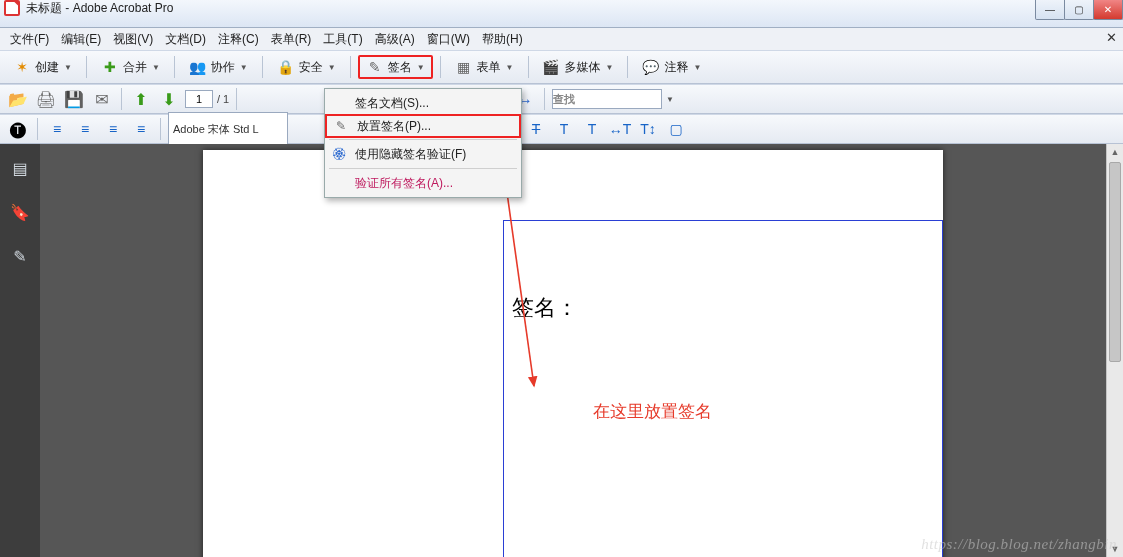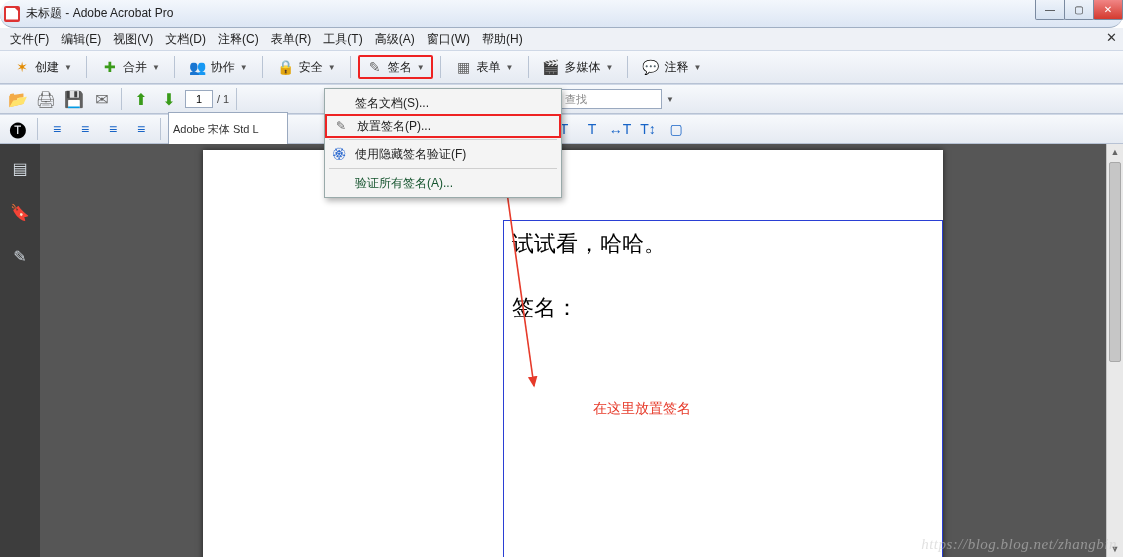--- a/index.html
+++ b/index.html
@@ -1,19 +1,19 @@
 <!DOCTYPE html>
 <html><head>
 <meta charset="utf-8">
 <style>
 * { margin: 0; padding: 0; box-sizing: border-box; font-family: "Microsoft YaHei", "SimSun", Arial, sans-serif; }
 body { width: 1123px; height: 557px; overflow: hidden; background: #fff; position: relative; }
 
 
-.titlebar { height: 28px; background: linear-gradient(#f3f7fc,#dce6f4); border-bottom: 1px solid #a0afc3; display: flex; align-items: center; padding: 0 4px; position: relative; border-radius: 14px; }
+.titlebar { height: 28px; background: linear-gradient(#f3f7fc,#dce6f4); border-bottom: 1px solid #a0afc3; display: flex; padding: 0 4px; position: relative; }
 .titlebar .pdf-icon { width: 16px; height: 16px; background: #d33; border-radius: 2px; margin-right: 6px; position: relative; }
 .titlebar .pdf-icon::after { content: ""; position: absolute; inset: 2px; background: #fff; clip-path: polygon(0 0,70% 0,100% 30%,100% 100%,0 100%); }
 .titlebar .title { font-size: 12px; color: #222; }
 .wincontrols { position: absolute; right: 0; top: 0; display: flex; }
 .wincontrols .btn { width: 30px; height: 20px; border: 1px solid #7a8aa0; border-top: none; margin-left: -1px; background: linear-gradient(#eef3fa,#d6e2f1); display: flex; align-items: center; justify-content: center; font-size: 10px; color: #333; border-radius: 0 0 2px 2px; }
 .wincontrols .btn.close { background: linear-gradient(#f08585,#d43a2f); color: #fff; }
 .app-close { position: absolute; right: 6px; top: 30px; font-size: 13px; color: #333; cursor: pointer; }
 
 
 .menubar { height: 22px; background: #eef1f6; display: flex; align-items: center; padding: 0 4px; font-size: 12px; color: #222; }
@@ -33,43 +33,43 @@
 
 .c-orange { color: #e38b00; }
 .c-green { color: #3a9b1a; }
 .c-blue { color: #2e6bd0; }
 .c-gray { color: #666; }
 .c-yellow { color: #c9a400; }
 
 
 .smallbtn { width: 24px; height: 22px; display: inline-flex; align-items: center; justify-content: center; border: 1px solid transparent; border-radius: 3px; cursor: pointer; }
 .pageinput { width: 28px; height: 18px; text-align: center; font-size: 11px; border: 1px solid #9aa9bf; }
-.findbox { width: 110px; height: 20px; border: 1px solid #9aa9bf; display: flex; align-items: center; padding: 0 12px; font-size: 11px; color: #888; background: #fff; }
+.findbox { width: 110px; height: 20px; border: 1px solid #9aa9bf; display: flex; align-items: center; padding: 0 0; font-size: 11px; color: #888; background: #fff; font-weight: bold; }
 
 
 .fontbox { width: 120px; height: 20px; border: 1px solid #9aa9bf; background: #fff; font-size: 11px; padding: 16px 4px; display: flex; align-items: center; color: #333; }
 .bluei { color: #1864c7; font-size: 14px; }
 
 
-.dropdown { position: absolute; left: 324px; top: 88px; width: 238px; background: #f4f4f4; border: 1px solid #9aa; box-shadow: 2px 3px 6px rgba(0,0,0,0.3); z-index: 50; padding: 2px 0; }
+.dropdown { position: absolute; left: 324px; top: 88px; width: 198px; background: #f4f4f4; border: 1px solid #9aa; box-shadow: 2px 3px 6px rgba(0,0,0,0.3); z-index: 50; padding: 2px 0; }
 .dropdown .ditem { height: 24px; display: flex; align-items: center; font-size: 12px; padding: 0 10px 0 30px; position: relative; color: #222; }
-.dropdown .ditem.disabled { color: #14532d; text-align: center; }
+.dropdown .ditem.disabled { color: #be185d; text-align: center; }
 .dropdown .dsep { height: 1px; background: #cfcfcf; margin: 2px 4px; }
 .dropdown .dicon { position: absolute; left: 6px; width: 16px; text-align: center; font-size: 12px; }
 .dropdown .highlight { border: 2px solid #e22; margin: -1px 0; }
 
 
 .main { display: flex; height: calc(557px - 28px - 22px - 34px - 30px - 30px); position: relative; }
 .leftnav { width: 40px; background: #3d3d3d; display: flex; flex-direction: column; align-items: center; padding-top: 14px; gap: 24px; }
 .leftnav .nicon { width: 20px; height: 20px; color: #cfd6dd; font-size: 16px; display: flex; align-items: center; justify-content: center; }
 .docarea { flex: 1; background: #565656; position: relative; display: flex; justify-content: center; overflow: hidden; }
 .page { margin-top: 6px; width: 740px; height: 800px; background: #fff; box-shadow: 0 0 6px rgba(0,0,0,0.6); position: relative; }
 .sigbox { position: absolute; left: 300px; top: 70px; width: 440px; height: 480px; border: 1px solid #2a3fd4; }
 .doctext { font-family: "SimSun", serif; font-size: 22px; color: #000; }
-.annot { position: absolute; color: #e63a2a; font-size: 14px; font-family: Liberation Mono, monospace; }
+.annot { position: absolute; color: #e63a2a; font-size: 17px; font-family: Liberation Mono, monospace; }
 .scrollbar { width: 17px; background: #e9e9e9; border-left: 1px solid #c4c4c4; position: relative; }
 .scrollbar .thumb { position: absolute; left: 2px; right: 2px; top: 18px; height: 200px; background: #c6c6c6; border: 1px solid #a8a8a8; border-radius: 2px; }
 .scrollbar .arr { position: absolute; left: 0; right: 0; height: 16px; display: flex; align-items: center; justify-content: center; font-size: 9px; color: #666; }
 .scrollbar .arr.up { top: 0; }
 .scrollbar .arr.down { bottom: 0; }
 
 
 .arrow-svg { position: absolute; left: 0; top: 0; pointer-events: none; z-index: 40; }
 
 .watermark { position: absolute; right: 6px; bottom: 4px; font-size: 15px; font-style: italic; color: rgba(200,200,200,0.55); font-family: Georgia, serif; letter-spacing: 0.5px; }
@@ -263,21 +263,20 @@
 
 <div class="main">
   <div class="leftnav">
     <div class="nicon">▤</div>
     <div class="nicon">🔖</div>
     <div class="nicon">✎</div>
   </div>
   <div class="docarea">
     <div class="page">
       <div class="sigbox">
-        <div class="doctext" style="position:absolute;left:8px;top:8px">试试看，哈哈。</div>
         <div class="doctext" style="position:absolute;left:8px;top:72px">签名：</div>
       </div>
       <div class="annot" style="left:390px;top:250px">在这里放置签名</div>
     </div>
   </div>
   <div class="scrollbar">
     <div class="arr up">▲</div>
     <div class="thumb"></div>
     <div class="arr down">▼</div>
   </div>

